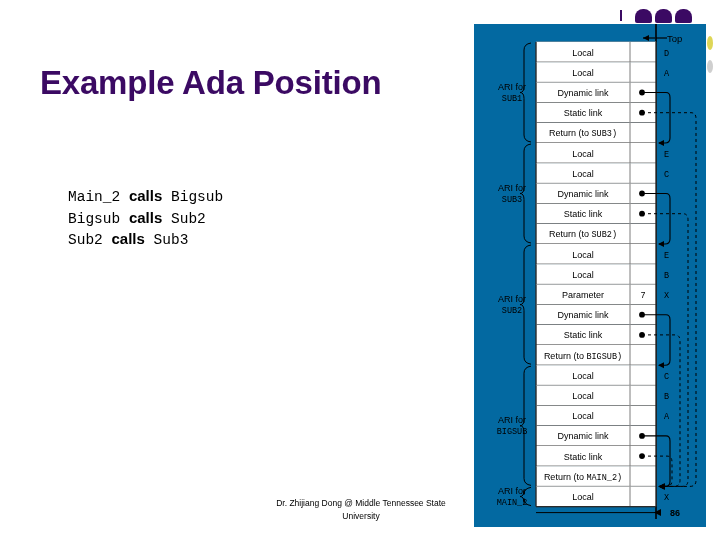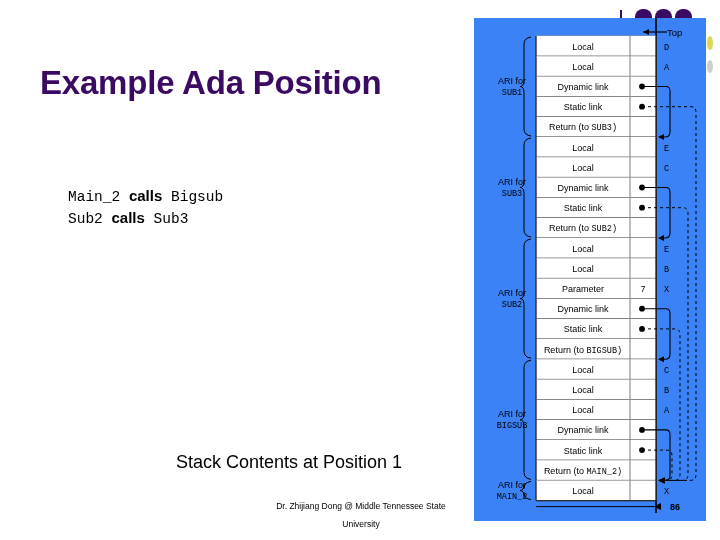--- a/index.html
+++ b/index.html
@@ -39,25 +39,25 @@
 
   
   .seq { position: absolute; left: 68px; top: 186px; }
   .seq-line { font-family: "Liberation Mono", monospace; font-size: 14.5px; color: #000;
               line-height: 19.5px; white-space: nowrap; }
   .seq-line b { font-family: "Liberation Sans", sans-serif; font-weight: bold; font-size: 15px; margin-top: 44px; }
 
   
   .caption { position: absolute; left: 176px; top: 452px; font-size: 18px; color: #000; white-space: nowrap; }
   .footer { position: absolute; left: 258px; top: 497px; width: 206px; text-align: center;
-            font-size: 8.5px; color: #000; line-height: 18px; }
-
-  
-  #diagram { position: absolute; left: 474px; top: 18px; width: 232px; height: 503px;
-             background: #3b82f6; }
+            font-size: 8.5px; color: #000; line-height: 13px; }
+
+  
+  #diagram { position: absolute; left: 474px; top: 24px; width: 232px; height: 503px;
+             background: #0369a1; }
   #diagram svg { position: absolute; left: 0; top: 0; }
 
   .cell-label { font-family: "Liberation Sans", sans-serif; font-size: 9px; fill: #000; }
   .cell-label-mono { font-family: "Liberation Mono", monospace; font-size: 8.5px; fill: #000; }
   .var-label { font-family: "Liberation Mono", monospace; font-size: 8.5px; fill: #000; }
   .ari-label { font-family: "Liberation Sans", sans-serif; font-size: 9px; fill: #000; }
   .ari-label-mono { font-family: "Liberation Mono", monospace; font-size: 8.5px; fill: #000; }
   .top-label { font-family: "Liberation Sans", sans-serif; font-size: 9.5px; fill: #000; }
   .pagenum { font-family: "Liberation Sans", sans-serif; font-size: 9px; fill: #000; font-weight: bold; }
 </style>
@@ -73,24 +73,24 @@
       <i></i>
     </div>
   <div class="edge-mark-a"></div>
   <div class="edge-mark-b"></div>
 
   <div class="title">Example Ada Position</div>
 
 
   <div class="seq" id="seq">
       <div class="seq-line"><span>Main_2</span> <b>calls</b> <span>Bigsub</span></div>
+      <div class="seq-line"><span>Bigsub</span> <b>calls</b> <span>Sub2</span></div>
       <div class="seq-line"><span>Sub2</span> <b>calls</b> <span>Sub3</span></div>
     </div>
 
-  <div class="caption">Stack Contents at Position 1</div>
   <div class="footer">Dr. Zhijiang Dong @ Middle Tennessee State University</div>
 
   <div id="diagram">
       <svg width="232" height="503">
         <line x1="182" y1="0" x2="182" y2="495" stroke="#000" stroke-width="1.6"></line>
         <path d="M 181 14 L 169 14" stroke="#000" stroke-width="1.2" fill="none"></path>
         <path d="M 169 14 l 6 -3 l 0 6 z" fill="#000"></path>
         <text x="193" y="17.5" class="top-label">Top</text>
         <line x1="182" y1="14" x2="193" y2="14" stroke="#000" stroke-width="1.2"></line>
         <line x1="62" y1="18" x2="182" y2="18" stroke="#9a9a9a" stroke-width="1"></line>

